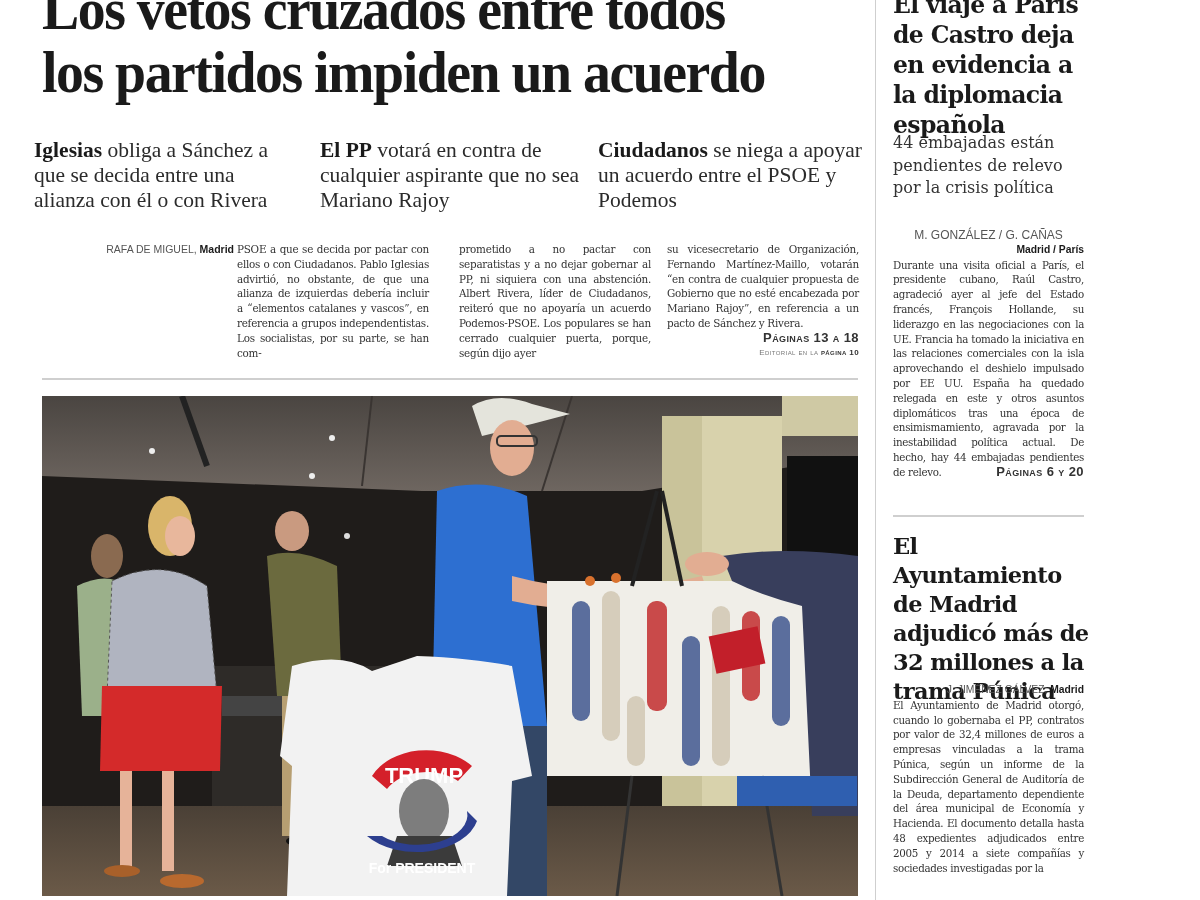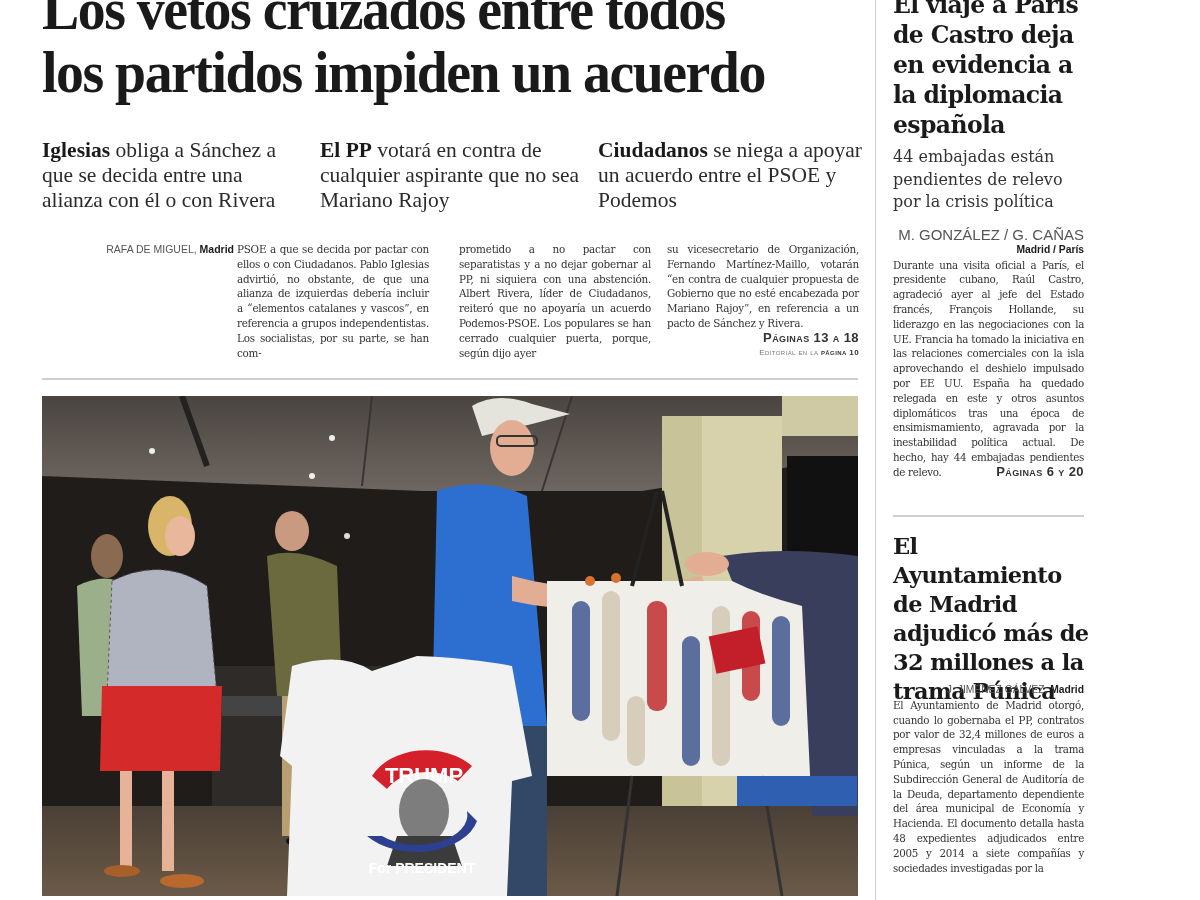--- a/index.html
+++ b/index.html
@@ -25,34 +25,34 @@
 
   
   #photo { left:42px; top:396px; width:816px; height:500px; overflow:hidden; background:#ec4899; }
 
   
   #vdivider { left:875px; top:0; width:1px; height:900px; background:#cfcfcf; }
 
   
   .side-h { left:893px; width:200px; font-family:"DejaVu Serif", serif; font-weight:bold; color:#1a1a1a; }
   #side1-title { top:-10px; font-size:23.5px; line-height:30px; letter-spacing:-0.6px; }
-  #side1-dek { left:893px; top:146px; width:190px; font-family:"DejaVu Serif", serif; font-size:16px; line-height:22.5px; color:#333; }
+  #side1-dek { left:893px; top:132px; width:190px; font-family:"DejaVu Serif", serif; font-size:16px; line-height:22.5px; color:#333; }
   .side-body { left:893px; width:191px; font-family:"DejaVu Serif", serif; font-size:10.3px; line-height:14.8px; color:#333; text-align:justify; letter-spacing:-0.3px; }
   #side-rule { left:893px; top:515px; width:191px; height:2px; background:#cfcfcf; }
   #side2-title { top:532px; font-size:22.5px; line-height:29px; letter-spacing:-0.6px; }
 </style>
 </head>
 <body>
 
 <div id="main-headline" class="abs">
   <div>Los vetos cruzados entre todos</div>
   <div>los partidos impiden un acuerdo</div>
 </div>
 
-<div class="abs subhead" style="left:42px;"><b>Iglesias</b><span> obliga a Sánchez a que se decida entre una alianza con él o con Rivera</span></div>
+<div class="abs subhead" style="left:34px;"><b>Iglesias</b><span> obliga a Sánchez a que se decida entre una alianza con él o con Rivera</span></div>
 <div class="abs subhead" style="left:320px;"><b>El PP</b><span> votará en contra de cualquier aspirante que no sea Mariano Rajoy</span></div>
 <div class="abs subhead" style="left:598px;"><b>Ciudadanos</b><span> se niega a apoyar un acuerdo entre el PSOE y Podemos</span></div>
 
 <div class="abs col" style="left:42px;">
   <div class="byline"><span>RAFA DE MIGUEL, </span><b>Madrid</b></div>
 </div>
 <div class="abs col" style="left:237px;">
   <div>PSOE a que se decida por pactar con ellos o con Ciudadanos. Pablo Iglesias advirtió, no obstante, de que una alianza de izquierdas debería incluir a “elementos catalanes y vascos”, en referencia a grupos independentistas. Los socialistas, por su parte, se han com-</div>
 </div>
 <div class="abs col" style="left:459px;">
@@ -155,21 +155,21 @@
     <ellipse cx="665" cy="168" rx="22" ry="12" fill="#e2ad92"></ellipse>
     <rect x="695" y="380" width="120" height="30" fill="#2f5fb0"></rect>
   </svg>
 </div>
 
 <div id="vdivider" class="abs"></div>
 
 <div id="side1-title" class="abs side-h">El viaje a París de Castro deja en evidencia a la diplomacia española</div>
 <div id="side1-dek" class="abs">44 embajadas están pendientes de relevo por la crisis política</div>
 <div class="abs side-body" style="top:228px;">
-  <div class="byline" style="font-size:15px;">M. GONZÁLEZ / G. CAÑAS</div>
+  <div class="byline" style="font-size:12px;text-align:center;">M. GONZÁLEZ / G. CAÑAS</div>
   <div class="byline" style="font-size:10.3px;font-weight:bold;color:#1a1a1a;">Madrid / París</div>
   <div><span>Durante una visita oficial a París, el presidente cubano, Raúl Castro, agradeció ayer al jefe del Estado francés, François Hollande, su liderazgo en las negociaciones con la UE. Francia ha tomado la iniciativa en las relaciones comerciales con la isla aprovechando el deshielo impulsado por EE UU. España ha quedado relegada en este y otros asuntos diplomáticos tras una época de ensimismamiento, agravada por la inestabilidad política actual. De hecho, hay 44 embajadas pendientes de relevo.</span> <span class="pageref" style="float:right;">Páginas 6 y 20</span></div>
 </div>
 
 <div id="side-rule" class="abs"></div>
 
 <div id="side2-title" class="abs side-h">El Ayuntamiento de Madrid adjudicó más de 32 millones a la trama Púnica</div>
 <div class="abs side-body" style="top:683px;">
   <div class="byline" style="font-size:10.3px;"><span>J. JIMÉNEZ GÁLVEZ, </span><b>Madrid</b></div>
   <div>El Ayuntamiento de Madrid otorgó, cuando lo gobernaba el PP, contratos por valor de 32,4 millones de euros a empresas vinculadas a la trama Púnica, según un informe de la Subdirección General de Auditoría de la Deuda, departamento dependiente del área municipal de Economía y Hacienda. El documento detalla hasta 48 expedientes adjudicados entre 2005 y 2014 a siete compañías y sociedades investigadas por la</div>

